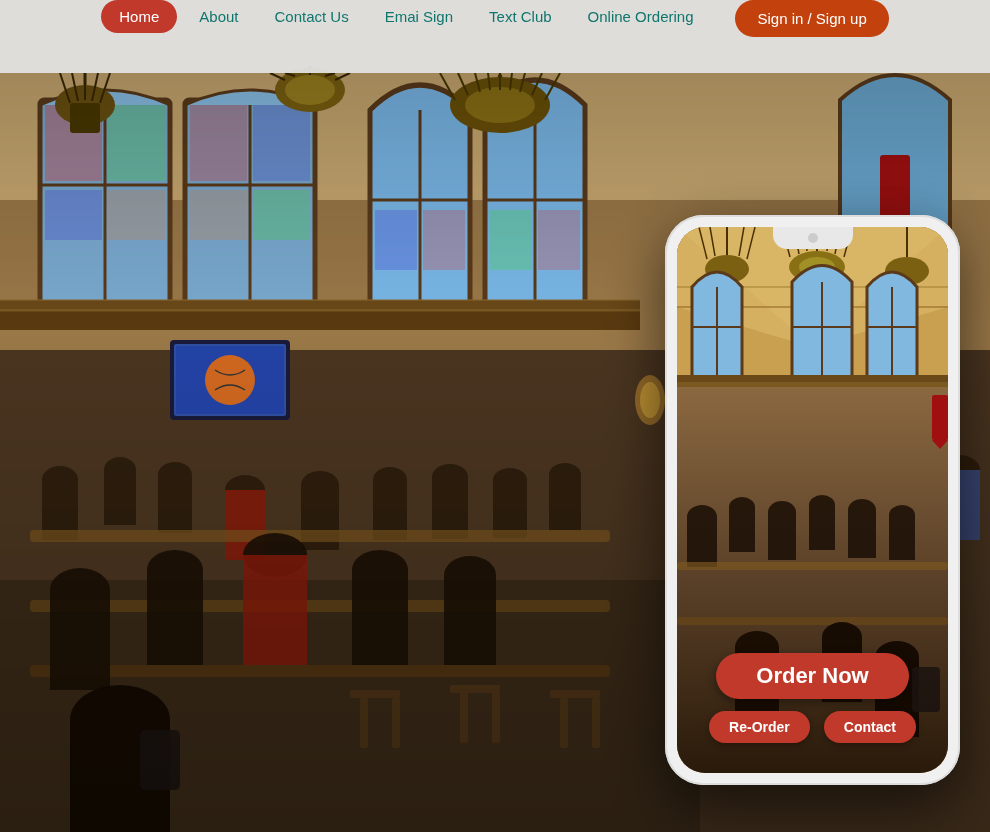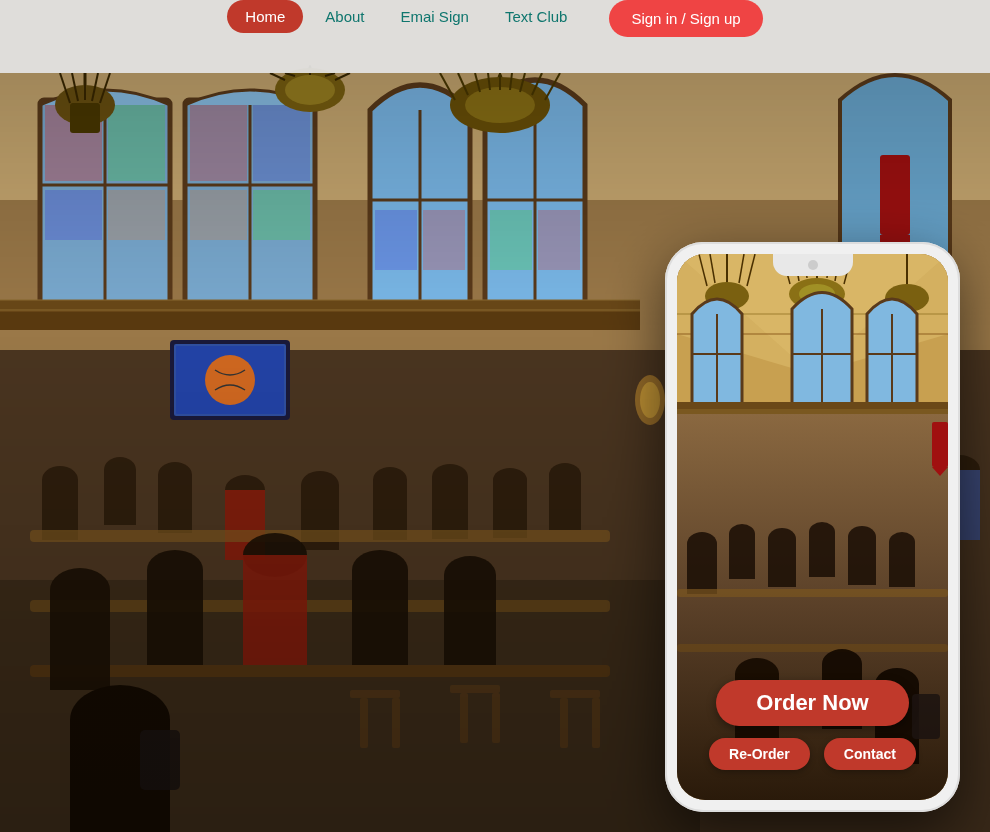--- a/index.html
+++ b/index.html
@@ -33,21 +33,21 @@
     }
 
     .nav-item.active {
       background: #c0392b;
       color: #fff;
       border-radius: 20px;
       padding: 8px 18px;
     }
 
     .nav-signin {
-      background: #ef4444;
+      background: #c2410c;
       color: #fff;
       padding: 10px 22px;
       border-radius: 24px;
       font-size: 15px;
       cursor: pointer;
       margin-left: 20px;
       white-space: nowrap;
     }
 
     
@@ -56,21 +56,21 @@
       top: 0; left: 0;
       width: 990px;
       height: 832px;
       overflow: hidden;
     }
 
     
     .phone-container {
       position: absolute;
       right: 30px;
-      top: 242px;
+      top: 215px;
       width: 295px;
       height: 430px;
       z-index: 50;
     }
 
     .phone-frame {
       width: 295px;
       height: 570px;
       background: #f0f0f0;
       border-radius: 38px;
@@ -149,22 +149,24 @@
       cursor: pointer;
       box-shadow: 0 2px 6px rgba(0,0,0,0.3);
     }
   </style>
 </head>
 <body>
 
 <nav>
   <div class="nav-item active">Home</div>
   <div class="nav-item">About</div>
+  <div class="nav-item">Contact Us</div>
   <div class="nav-item">Emai Sign</div>
   <div class="nav-item">Text Club</div>
+  <div class="nav-item">Online Ordering</div>
   <div class="nav-signin">Sign in / Sign up</div>
 </nav>
 
 <div class="hero">
 
   <svg style="position:absolute;top:0;left:0;width:990px;height:832px;" viewBox="0 0 990 832">
 
     <rect width="990" height="832" fill="#8a7050"></rect>
 
     <rect width="990" height="350" fill="#b09060"></rect>

